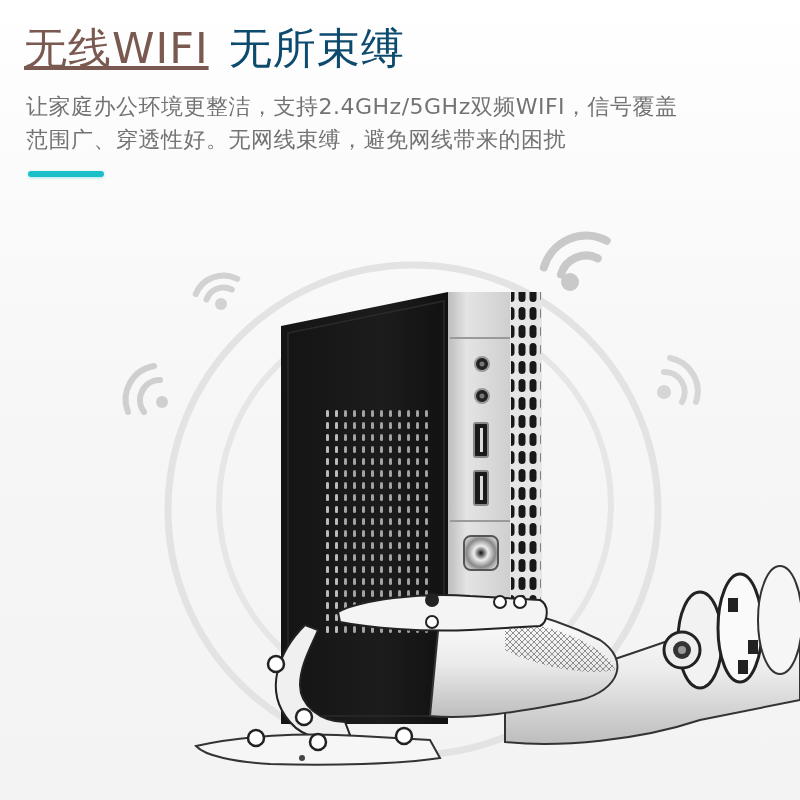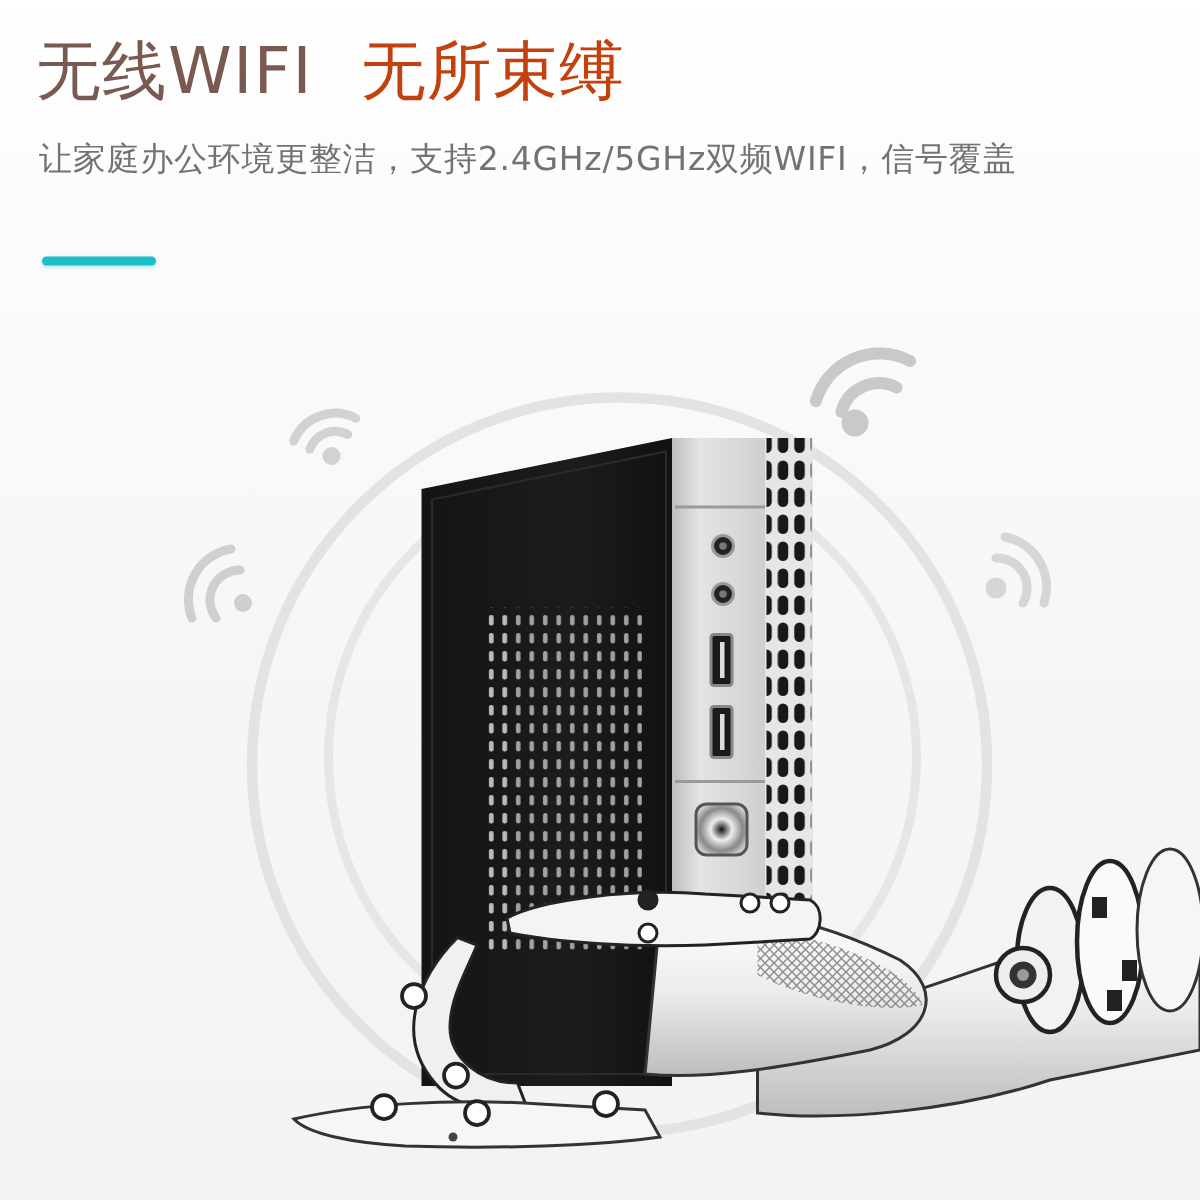--- a/index.html
+++ b/index.html
@@ -10,22 +10,22 @@
   }
   .canvas {
     position: absolute; inset: 0;
     background: linear-gradient(180deg, #ffffff 0%, #fbfbfb 22%, #f6f6f6 55%, #f3f3f3 100%);
   }
   .title {
     position: absolute; left: 24px; top: 22px;
     font-size: 43px; line-height: 52px; white-space: nowrap;
     letter-spacing: 1px;
   }
-  .title .a { color: #7a5a50; }
-  .title .b { color: #c2410c; margin-left: 32px; }
+  .title .a { color: #7a5a50; text-decoration: underline; }
+  .title .b { color: #0c4a6e; margin-left: 20px; }
   .subtitle {
     position: absolute; left: 26px; top: 90px; width: 760px;
     font-size: 22px; line-height: 33px; color: #737373;
     letter-spacing: 0.5px;
   }
   .accent-bar {
     position: absolute; left: 28px; top: 171px; width: 76px; height: 6px;
     border-radius: 3px; background: #1bbfca;
     box-shadow: 0 1px 3px rgba(27,191,202,0.35);
   }
@@ -38,20 +38,21 @@
 </head>
 <body>
 
 <div class="canvas"></div>
 
 <div class="title">
   <span class="a">无线WIFI</span><span class="b">无所束缚</span>
 </div>
 <div class="subtitle">
   <div>让家庭办公环境更整洁，支持2.4GHz/5GHz双频WIFI，信号覆盖</div>
+  <div>范围广、穿透性好。无网线束缚，避免网线带来的困扰</div>
 </div>
 <div class="accent-bar"></div>
 
 <svg class="rings" viewBox="0 0 800 800">
   <circle cx="413" cy="510" r="245" fill="none" stroke="#e3e3e3" stroke-width="7"></circle>
   <circle cx="415" cy="505" r="196" fill="none" stroke="#e6e6e6" stroke-width="6"></circle>
 </svg>
 
 <svg class="wifi" style="left:188px;top:262px" width="62" height="50" viewBox="0 0 62 50">
   <g fill="none" stroke="#d2d2d2" stroke-width="6" stroke-linecap="round" transform="rotate(-15 31 30)">

